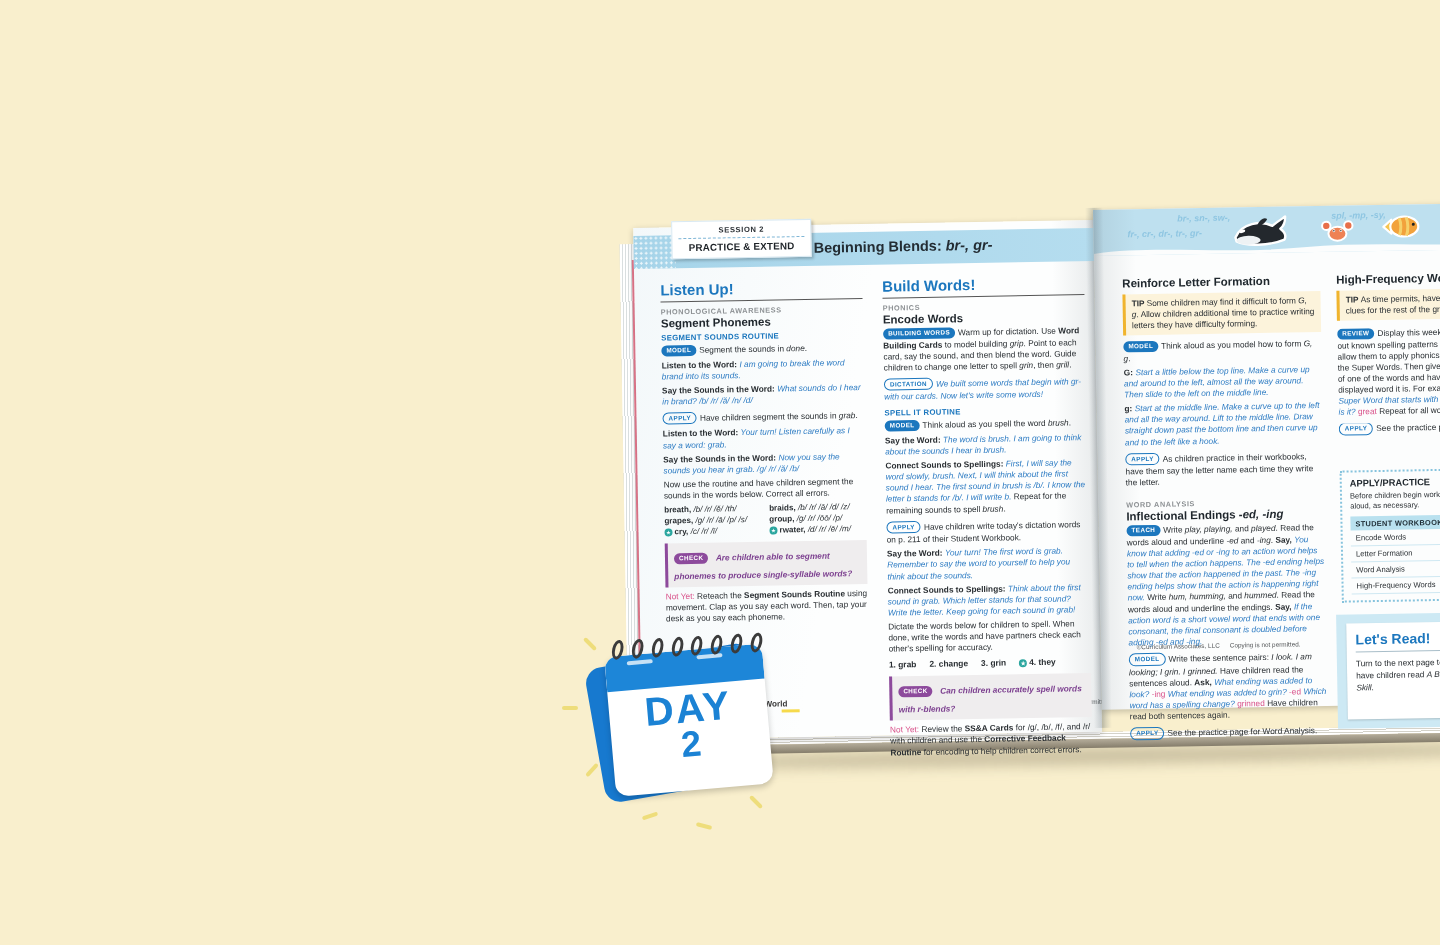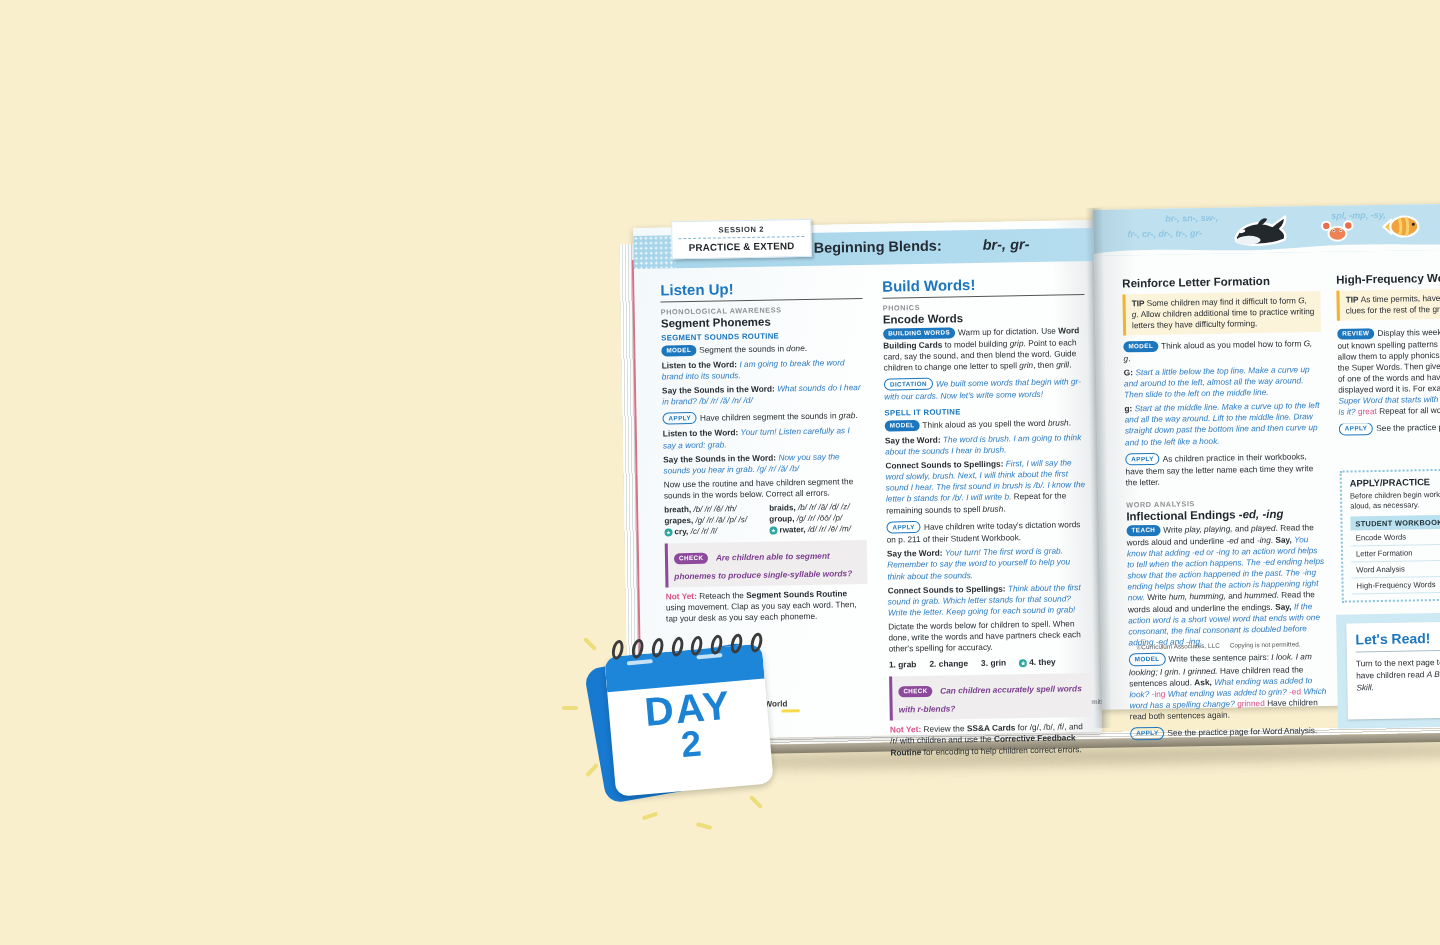--- a/index.html
+++ b/index.html
@@ -32,21 +32,21 @@
       background:linear-gradient(to right,#a6d4e9,#b5ddef);}
   .band::before{content:"";position:absolute;left:0;top:0;bottom:0;width:42px;
       background:radial-gradient(rgba(255,255,255,.8) 1px,transparent 1.3px);background-size:5px 5px;}
   .tab{position:absolute;left:38px;top:-6px;width:126px;background:#fff;z-index:3;
       border:1px solid #d9e9f2;box-shadow:2px 2px 3px rgba(0,0,0,.22);padding:4px 6px 5px;text-align:center;}
   .tab-session{font-size:7.6px;font-weight:700;letter-spacing:.6px;color:#2e3338;
       border-bottom:1px dashed #7fb6d6;padding-bottom:3px;margin-bottom:3px;}
   .tab-mode{font-size:9.8px;font-weight:800;color:#1d2227;letter-spacing:.2px;}
   .page-title{position:absolute;left:180px;top:15px;z-index:2;font-size:14.5px;color:#232c33;white-space:nowrap;}
   .page-title .t-main{font-weight:800;}
-  .page-title .t-em{font-weight:800;font-style:italic;margin-left:37px;}
+  .page-title .t-em{font-weight:800;font-style:italic;}
 
   
   .banner{position:absolute;left:0;top:0;width:100%;height:46px;background:#bee0ef;overflow:hidden;}
   .decor{position:absolute;color:#8fc6e2;font-weight:700;font-style:italic;font-size:9px;white-space:nowrap;}
   .banner-wave{position:absolute;left:0;bottom:-1px;width:100%;height:14px;}
   .sticker{position:absolute;}
 
   
   .cols{position:absolute;left:26px;top:54px;display:flex;gap:20px;z-index:2;}
   .cols-r{position:absolute;left:28px;top:68px;display:flex;gap:16px;z-index:2;}
@@ -59,21 +59,21 @@
   .subhead{font-size:11.5px;font-weight:800;color:#1f262c;margin:1px 0 2px;}
   .subhead .sh-em{font-style:italic;}
   .routine{font-size:7.8px;font-weight:800;color:#1c77be;letter-spacing:.3px;margin:4px 0 2px;}
   .p{font-size:8.3px;line-height:1.34;margin:3px 0;}
   .mt6{margin-top:6px;} .mt8{margin-top:8px;}
   .seg-b{font-weight:700;}
   .seg-i{color:#2e7cc3;font-style:italic;}
   .seg-ib{color:#2e7cc3;font-style:italic;font-weight:400;}
   .seg-it{font-style:italic;}
   .seg-pk{color:#d9538b;}
-  .seg-pkb{color:#d9538b;font-weight:700;}
+  .seg-pkb{color:#d9538b;font-weight:400;}
   .seg-pill,.seg-pillo,.seg-pillp{display:inline-block;font-size:6.3px;font-weight:800;letter-spacing:.4px;
       border-radius:8px;padding:1px 5px;margin-right:3px;line-height:8.5px;position:relative;top:-1px;}
   .seg-pill{background:#1c77be;color:#fff;}
   .seg-pillo{border:1px solid #1c77be;color:#1c77be;background:transparent;}
   .seg-pillp{background:#8d4a9c;color:#fff;}
 
   .word-grid{display:grid;grid-template-columns:1.02fr 1fr;gap:2px 6px;font-size:8.1px;margin:4px 0 5px;}
   .w-word{font-weight:700;}
   .w-ph{font-style:italic;}
   .challenge-icon{display:inline-block;width:8px;height:8px;border-radius:50%;background:#2ba69f;color:#fff;
@@ -205,21 +205,21 @@
 
     <div class="footer-theme">rwater World</div>
     <div class="copyright cp-l">
       <span>©Curriculum Associates, LLC</span><span class="cp-note">Copying is not permitted.</span>
     </div>
     <div class="shade-r"></div>
   </div>
 
   <div class="page page-right">
     <div class="banner">
-      <span class="decor" style="left:72px;top:5px;">br-, sn-, sw-,</span>
+      <span class="decor" style="left:84px;top:5px;">br-, sn-, sw-,</span>
       <span class="decor" style="left:34px;top:20px;">fr-, cr-, dr-, tr-, gr-</span>
       <span class="decor" style="left:238px;top:5px;">spl, -mp, -sy,</span>
       <span class="decor" style="left:292px;top:18px;">a_e</span>
 
       <svg class="sticker" style="left:134px;top:6px;" width="66" height="36" viewBox="0 0 66 36">
         <g stroke="#ffffff" stroke-width="2.4" stroke-linejoin="round">
           <path d="M8,24 C14,10 34,7 45,13 C50,9 55,6 58,4 C58,10 56,14 53,16 C57,19 59,23 57,27 C42,33 18,33 9,28 Z" fill="#23282d"></path>
         </g>
         <path d="M30,12 C33,6 37,4 40,6 C38,10 34,13 30,13 Z" fill="#23282d"></path>
         <ellipse cx="21" cy="27" rx="12" ry="4.5" fill="#eef2f4"></ellipse>

